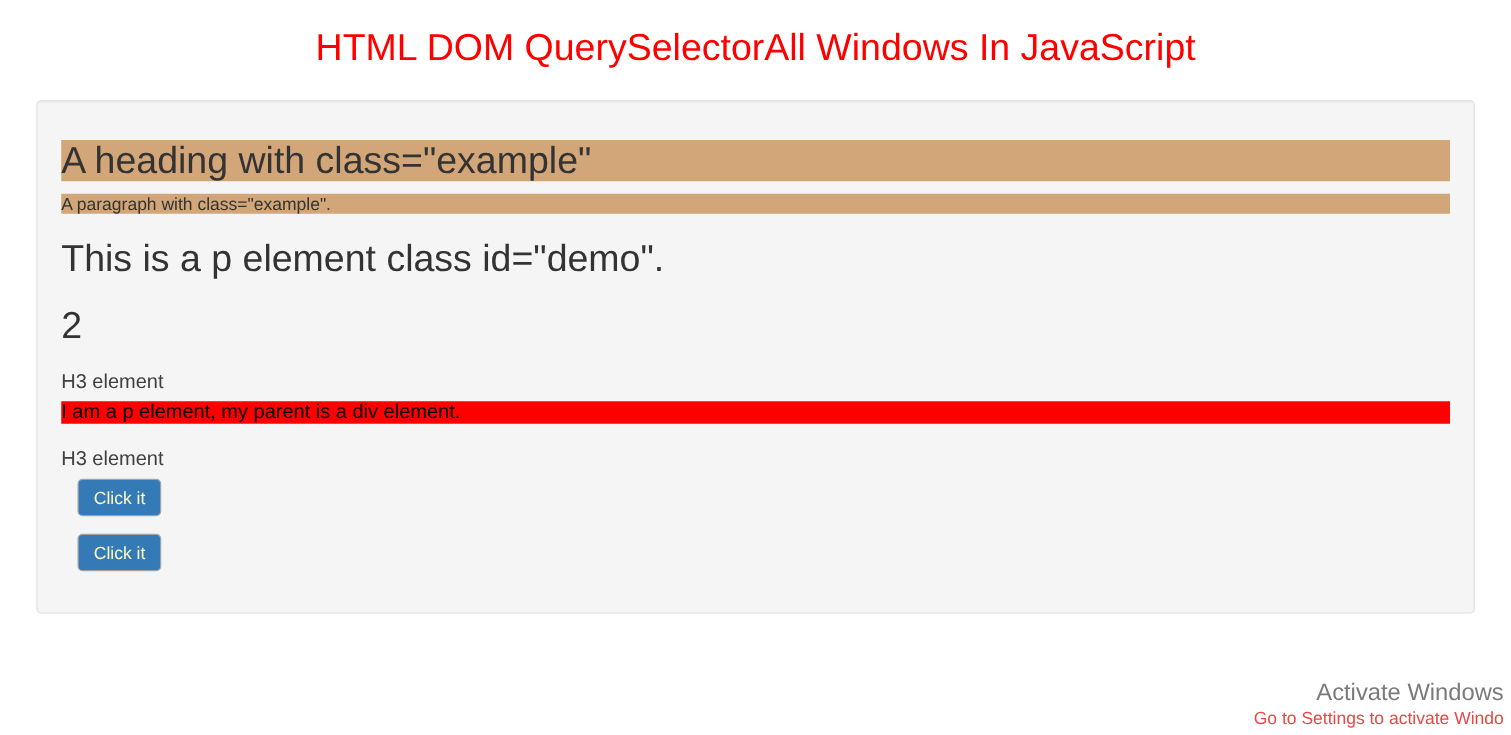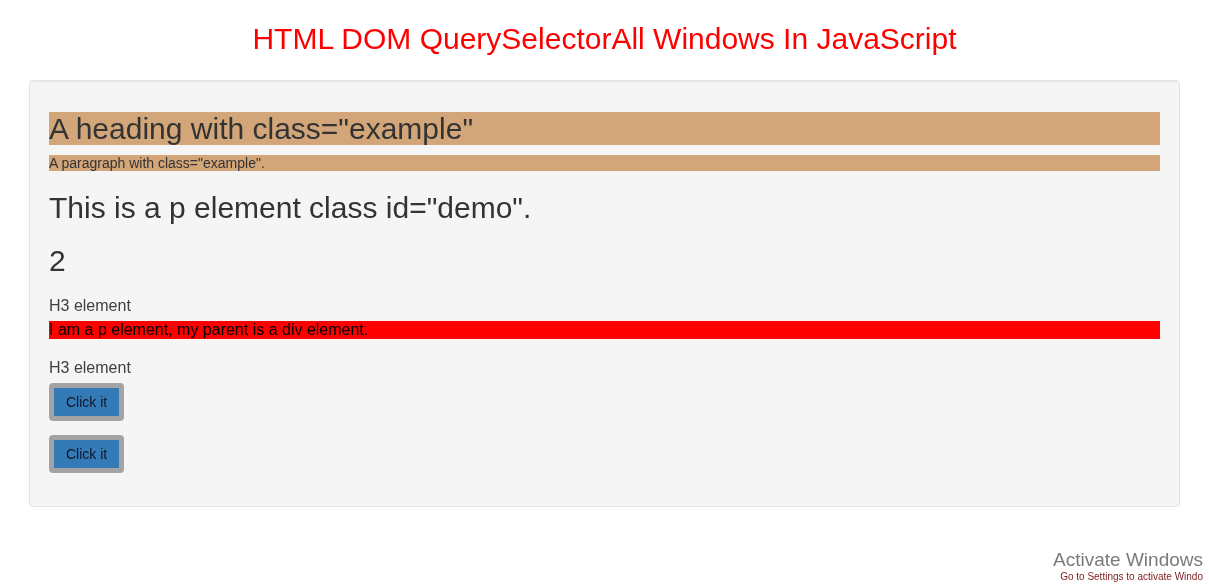--- a/index.html
+++ b/index.html
@@ -67,45 +67,45 @@
     margin: 0 0 14px 0;
     color: #333;
   }
   .child-p.redbg {
     background: #ff0000;
     color: #000000;
   }
   .btn {
     display: inline-block;
     background: #337ab7;
-    border: 5px solid #a3a3a3;
-    color: #0f172a;
+    border: 1px solid #a3a3a3;
+    color: #fef9c3;
     font-size: 14px;
     padding: 6px 12px;
     border-radius: 4px;
     cursor: pointer;
-    margin: 0 0 14px 0;
+    margin: 0 0 14px 13px;
   }
   .watermark {
     position: fixed;
     right: 6px;
     bottom: 6px;
     text-align: right;
     color: #8a8a8a;
     font-family: "Segoe UI", Arial, sans-serif;
     pointer-events: none;
   }
   .watermark .wm-title {
     font-size: 19px;
     color: #7a7a7a;
     font-weight: 400;
   }
   .watermark .wm-sub {
-    font-size: 10px;
-    color: #7f1d1d;
+    font-size: 14px;
+    color: #ef4444;
   }
 </style>
 </head>
 <body>
 
 <h1 class="page-title">HTML DOM QuerySelectorAll Windows In JavaScript</h1>
 
 <div class="panel">
 
   <h2 class="heading-example">A heading with class="example"</h2>

